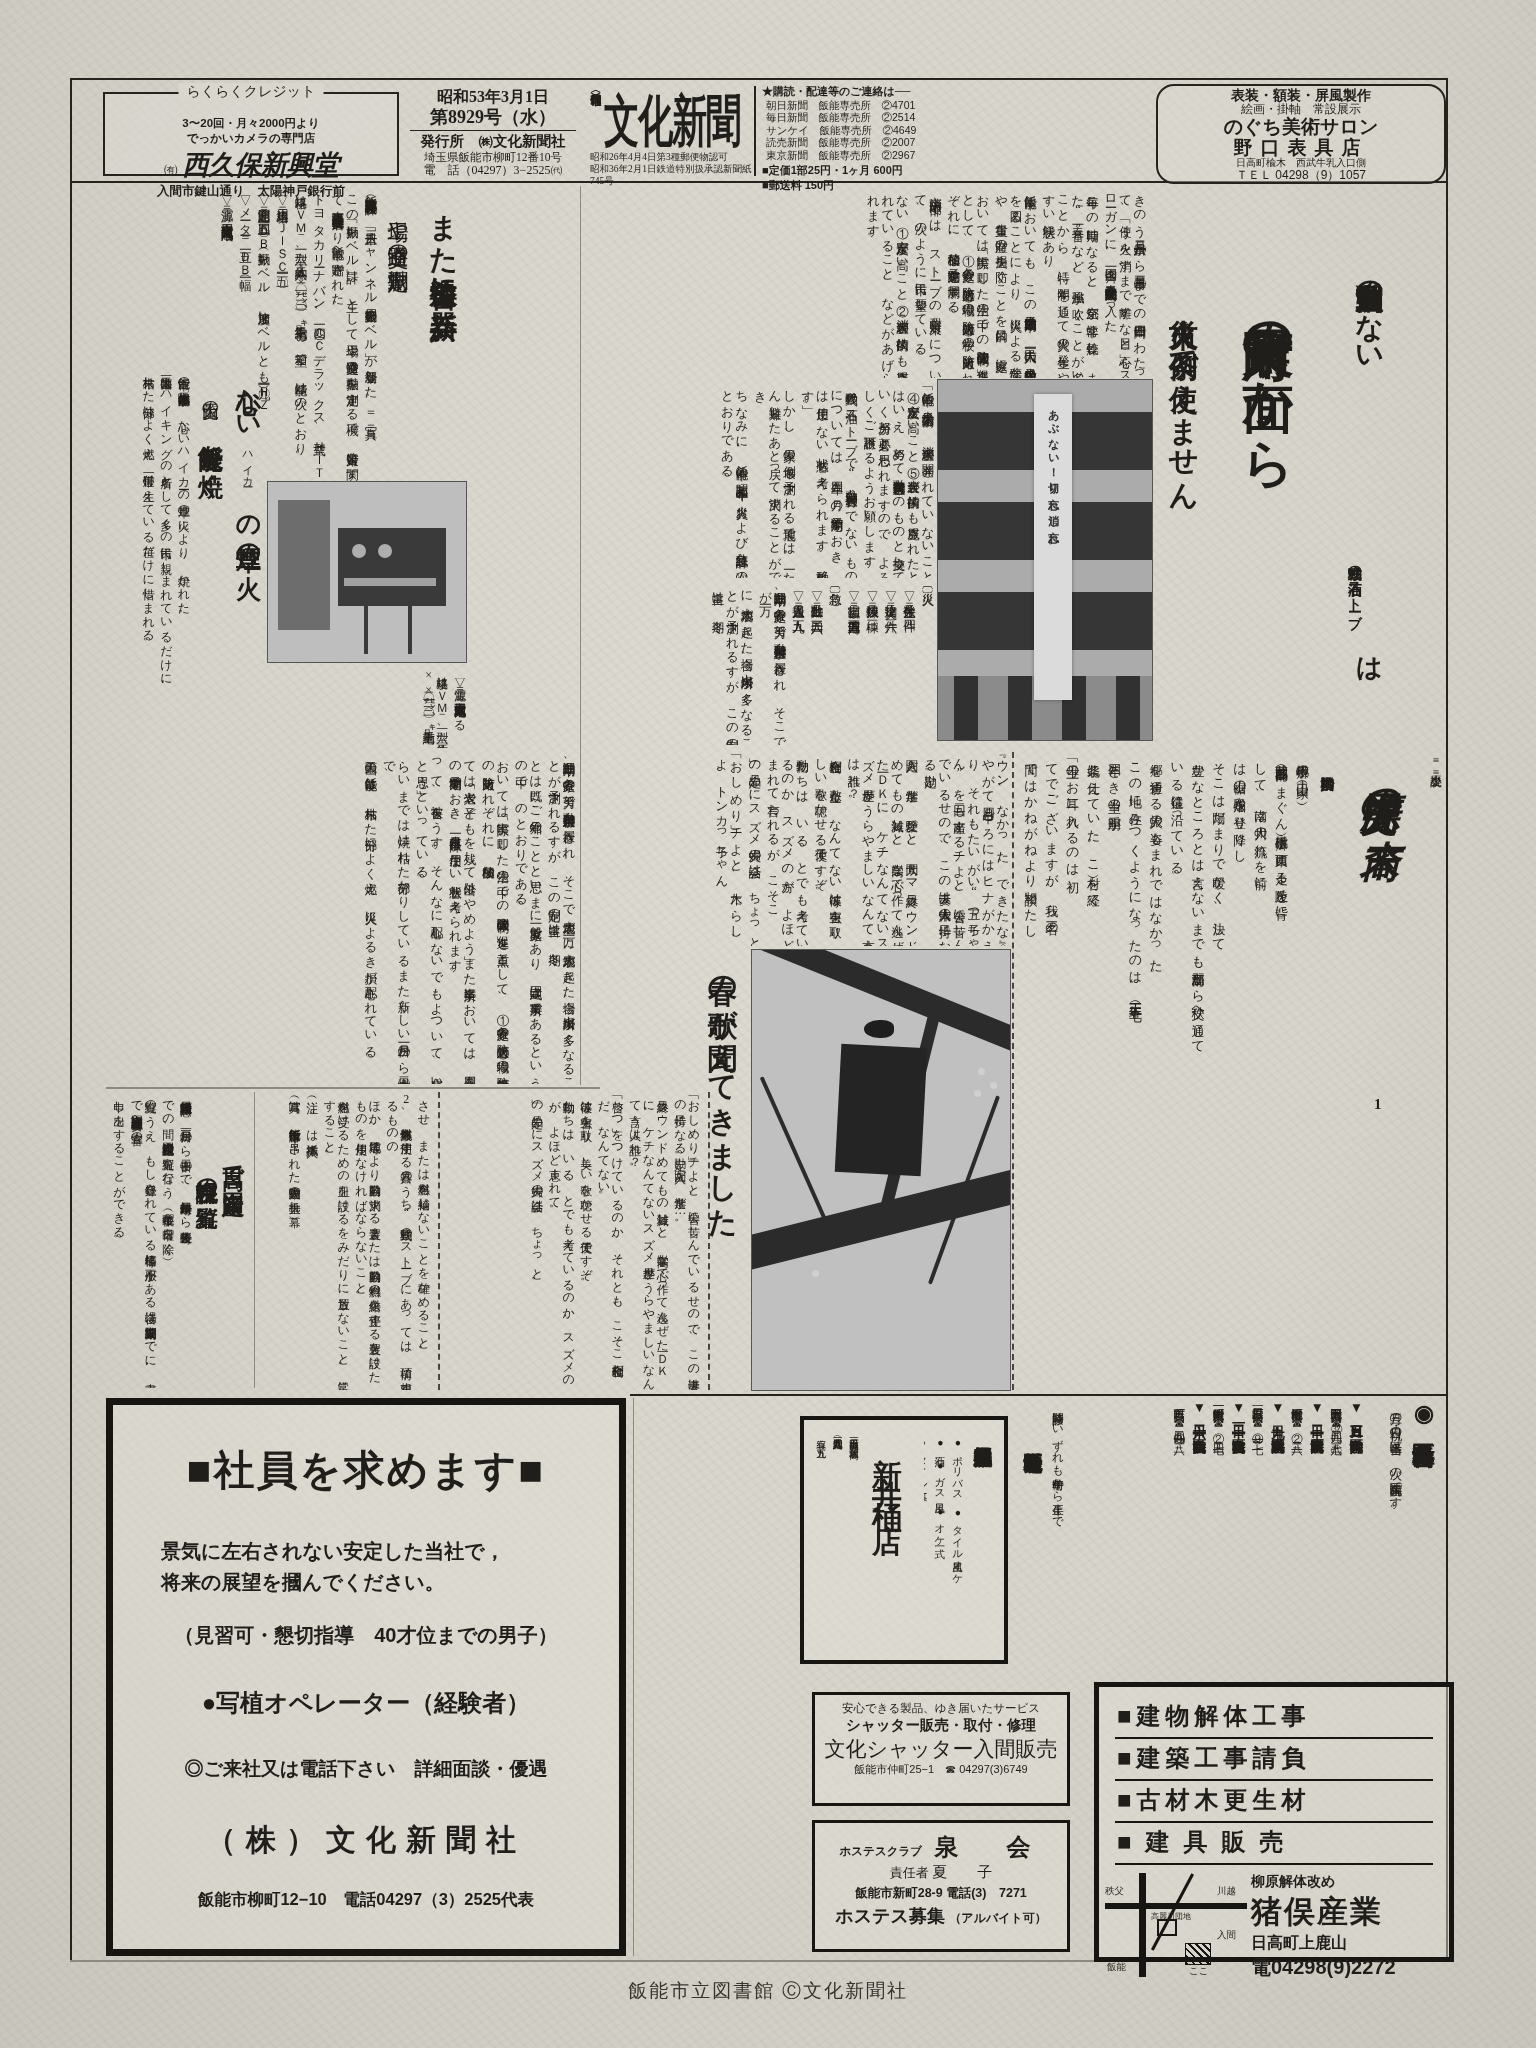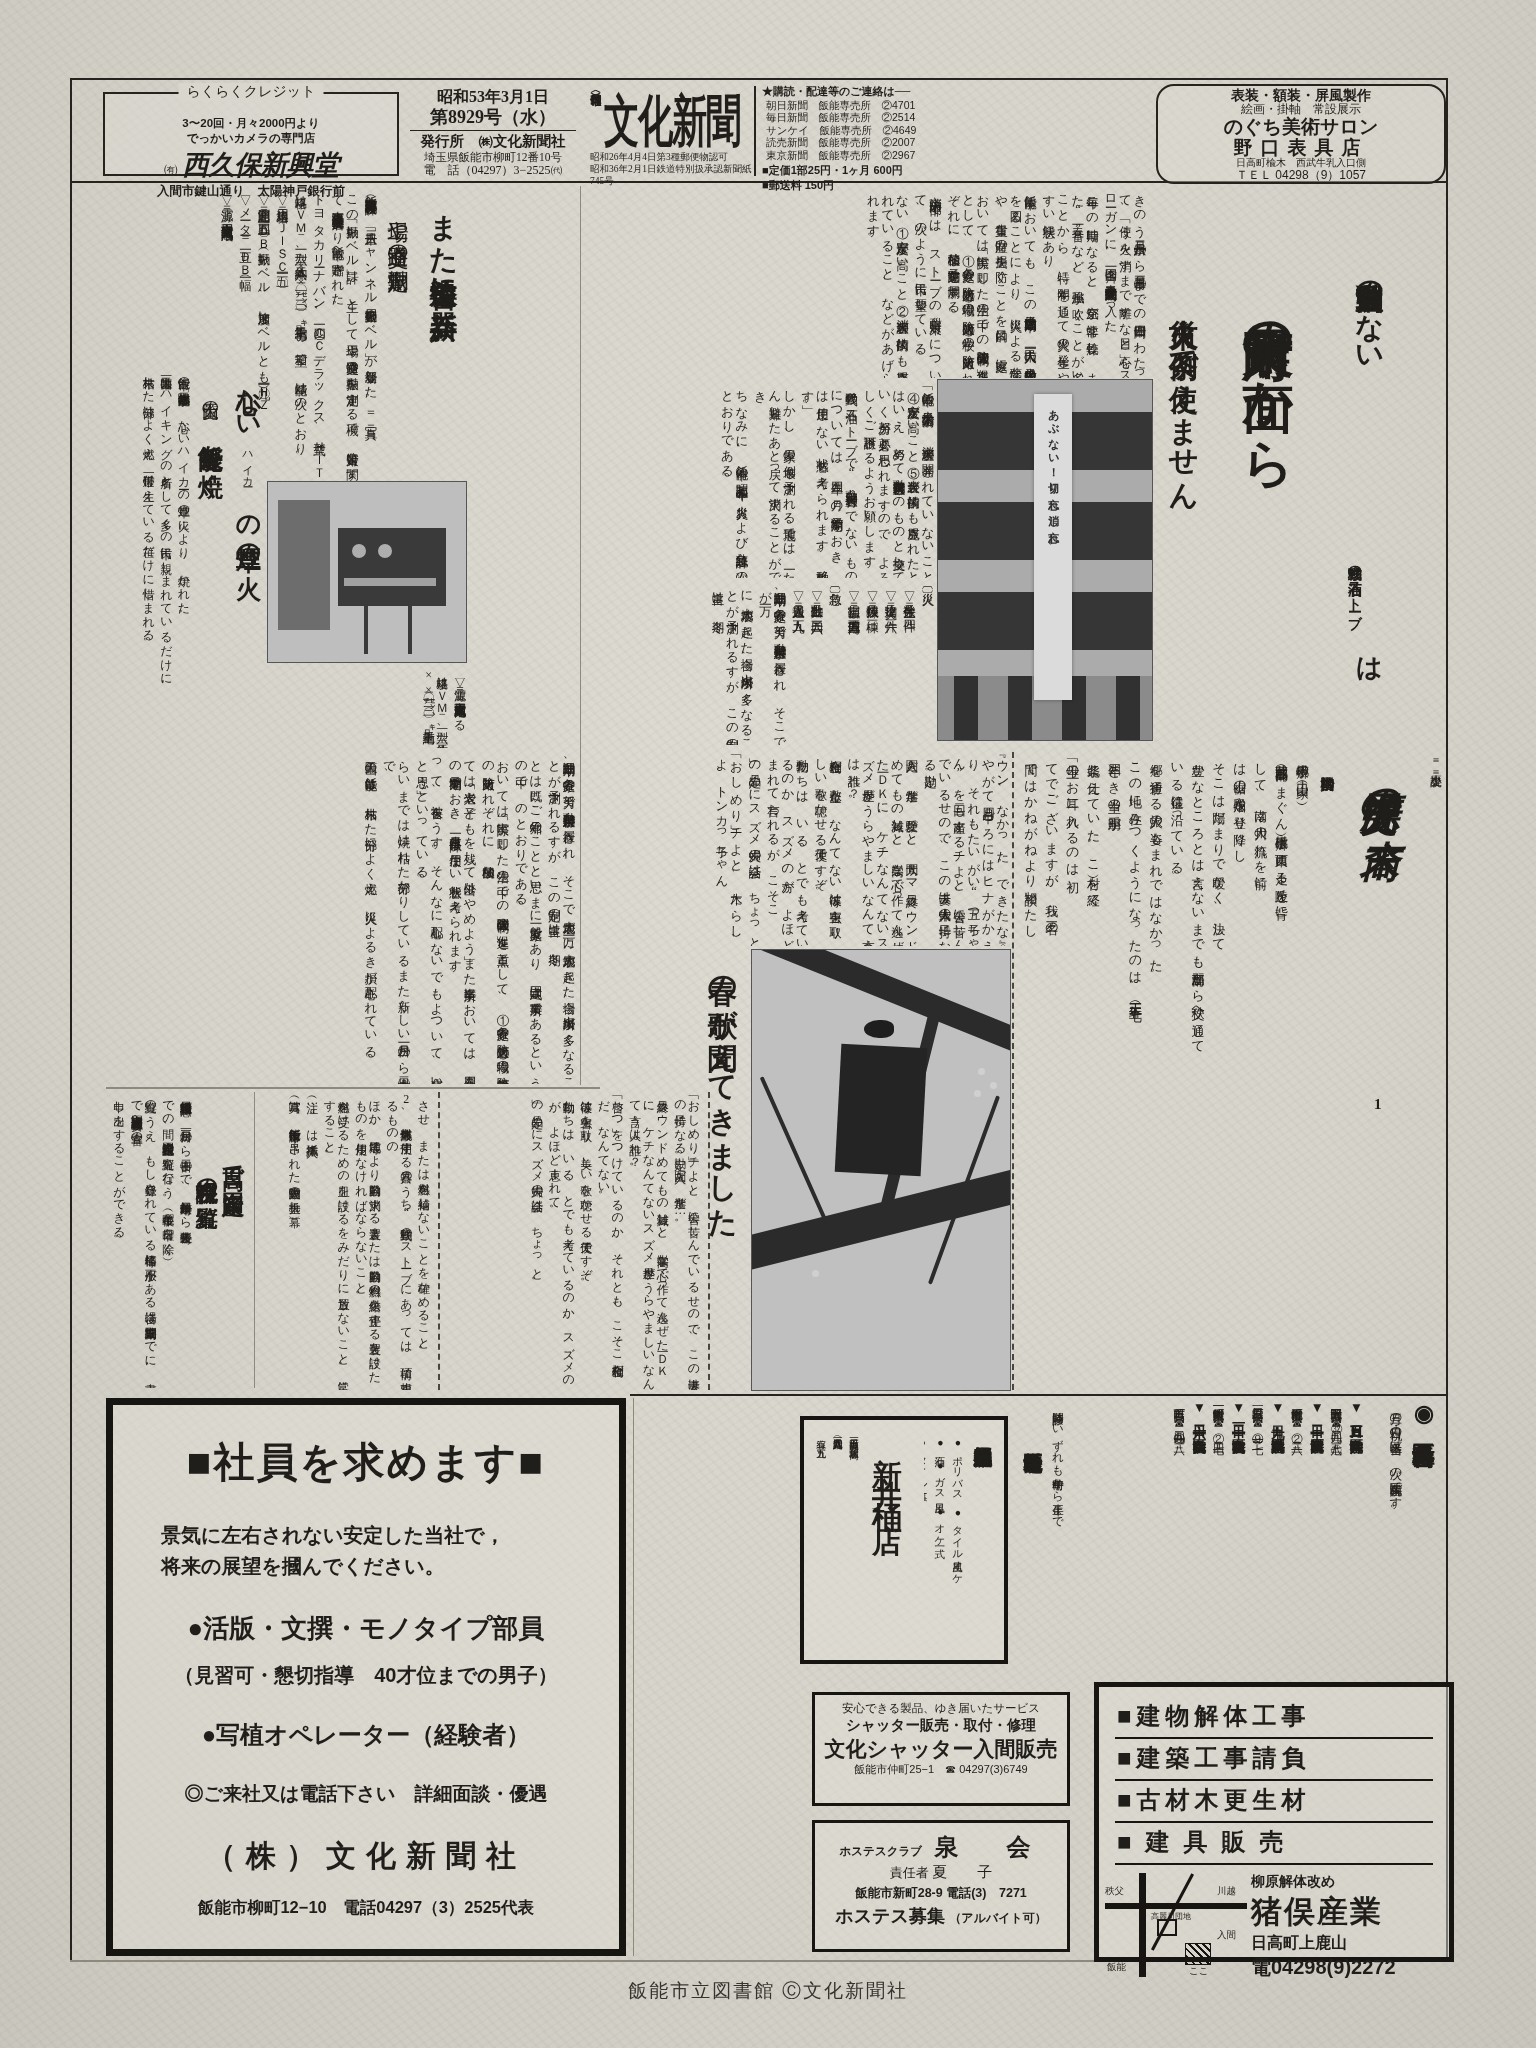--- a/index.html
+++ b/index.html
@@ -290,21 +290,20 @@
 
   <div class="abs rule" style="left:630px;top:1394px;width:816px;height:2px;"></div>
   <div class="abs rule-soft" style="left:633px;top:1398px;width:1px;height:558px;"></div>
 
   <div class="abs recruit gothic" style="left:106px;top:1398px;width:506px;height:544px;">
     <div class="center" style="font-size:41px;font-weight:bold;letter-spacing:2px;">■社員を求めます■</div>
     <div style="font-size:20px;font-weight:bold;margin-left:48px;line-height:1.55;">
       <div>景気に左右されない安定した当社で，</div>
       <div>将来の展望を摑んでください。</div>
     </div>
-    <div class="center" style="font-size:26px;font-weight:bold;">●活版・文撰・モノタイプ部員</div>
     <div class="center" style="font-size:20px;font-weight:bold;margin-top:-14px;">（見習可・懇切指導　40才位までの男子）</div>
     <div class="center" style="font-size:24px;font-weight:bold;">●写植オペレーター（経験者）</div>
     <div class="center" style="font-size:19px;font-weight:bold;">◎ご来社又は電話下さい　詳細面談・優遇</div>
     <div class="center" style="font-size:30px;font-weight:bold;letter-spacing:10px;">（株）文化新聞社</div>
     <div class="center" style="font-size:16.5px;font-weight:bold;margin-top:-10px;">飯能市柳町12−10　電話04297（3）2525代表</div>
   </div>
 
   <div class="abs box4" style="left:800px;top:1416px;width:200px;height:240px;">
     <div class="abs v gothic" style="right:8px;top:12px;height:216px;font-size:19px;font-weight:bold;">木製風呂桶製造販売</div>
     <div class="abs cols gothic" style="right:40px;top:16px;width:40px;height:208px;font-size:10.5px;line-height:1.3;">
@@ -333,21 +332,21 @@
       <div class="vcol">飯能市東町一四一六　☎②三四二七</div>
       <div class="vcol">▼二十六日　由良歯科医院</div>
       <div class="vcol">日高町下高萩　☎〇四二九⑨一一三八</div>
     </div>
   <div class="abs v" style="left:1050px;top:1404px;height:282px;font-size:11.5px;">診療時間はいずれも午前十時から正午まで</div>
   <div class="abs v gothic" style="left:1020px;top:1438px;height:218px;font-size:19px;font-weight:bold;">飯能地区歯科医師会</div>
 
   <div class="abs box3 gothic center" style="left:812px;top:1692px;width:252px;height:108px;line-height:1.3;">
     <div style="font-size:11.5px;margin-top:6px;">安心できる製品、ゆき届いたサービス</div>
     <div style="font-size:14.5px;font-weight:bold;">シャッター販売・取付・修理</div>
-    <div style="font-size:21px;font-weight:bold;">文化シャッター入間販売</div>
+    <div style="font-size:21px;font-weight:normal;">文化シャッター入間販売</div>
     <div style="font-size:11px;">飯能市仲町25−1　☎ 04297(3)6749</div>
   </div>
 
   <div class="abs box3 gothic center" style="left:812px;top:1820px;width:252px;height:126px;">
     <div style="margin-top:8px;white-space:nowrap;">
       <span style="font-size:11.5px;font-weight:bold;">ホステスクラブ</span>
       <span style="font-size:24px;font-weight:bold;letter-spacing:12px;margin-left:8px;">泉　会</span>
     </div>
     <div style="font-size:13px;margin-top:0;">
       <span>責任者</span>

